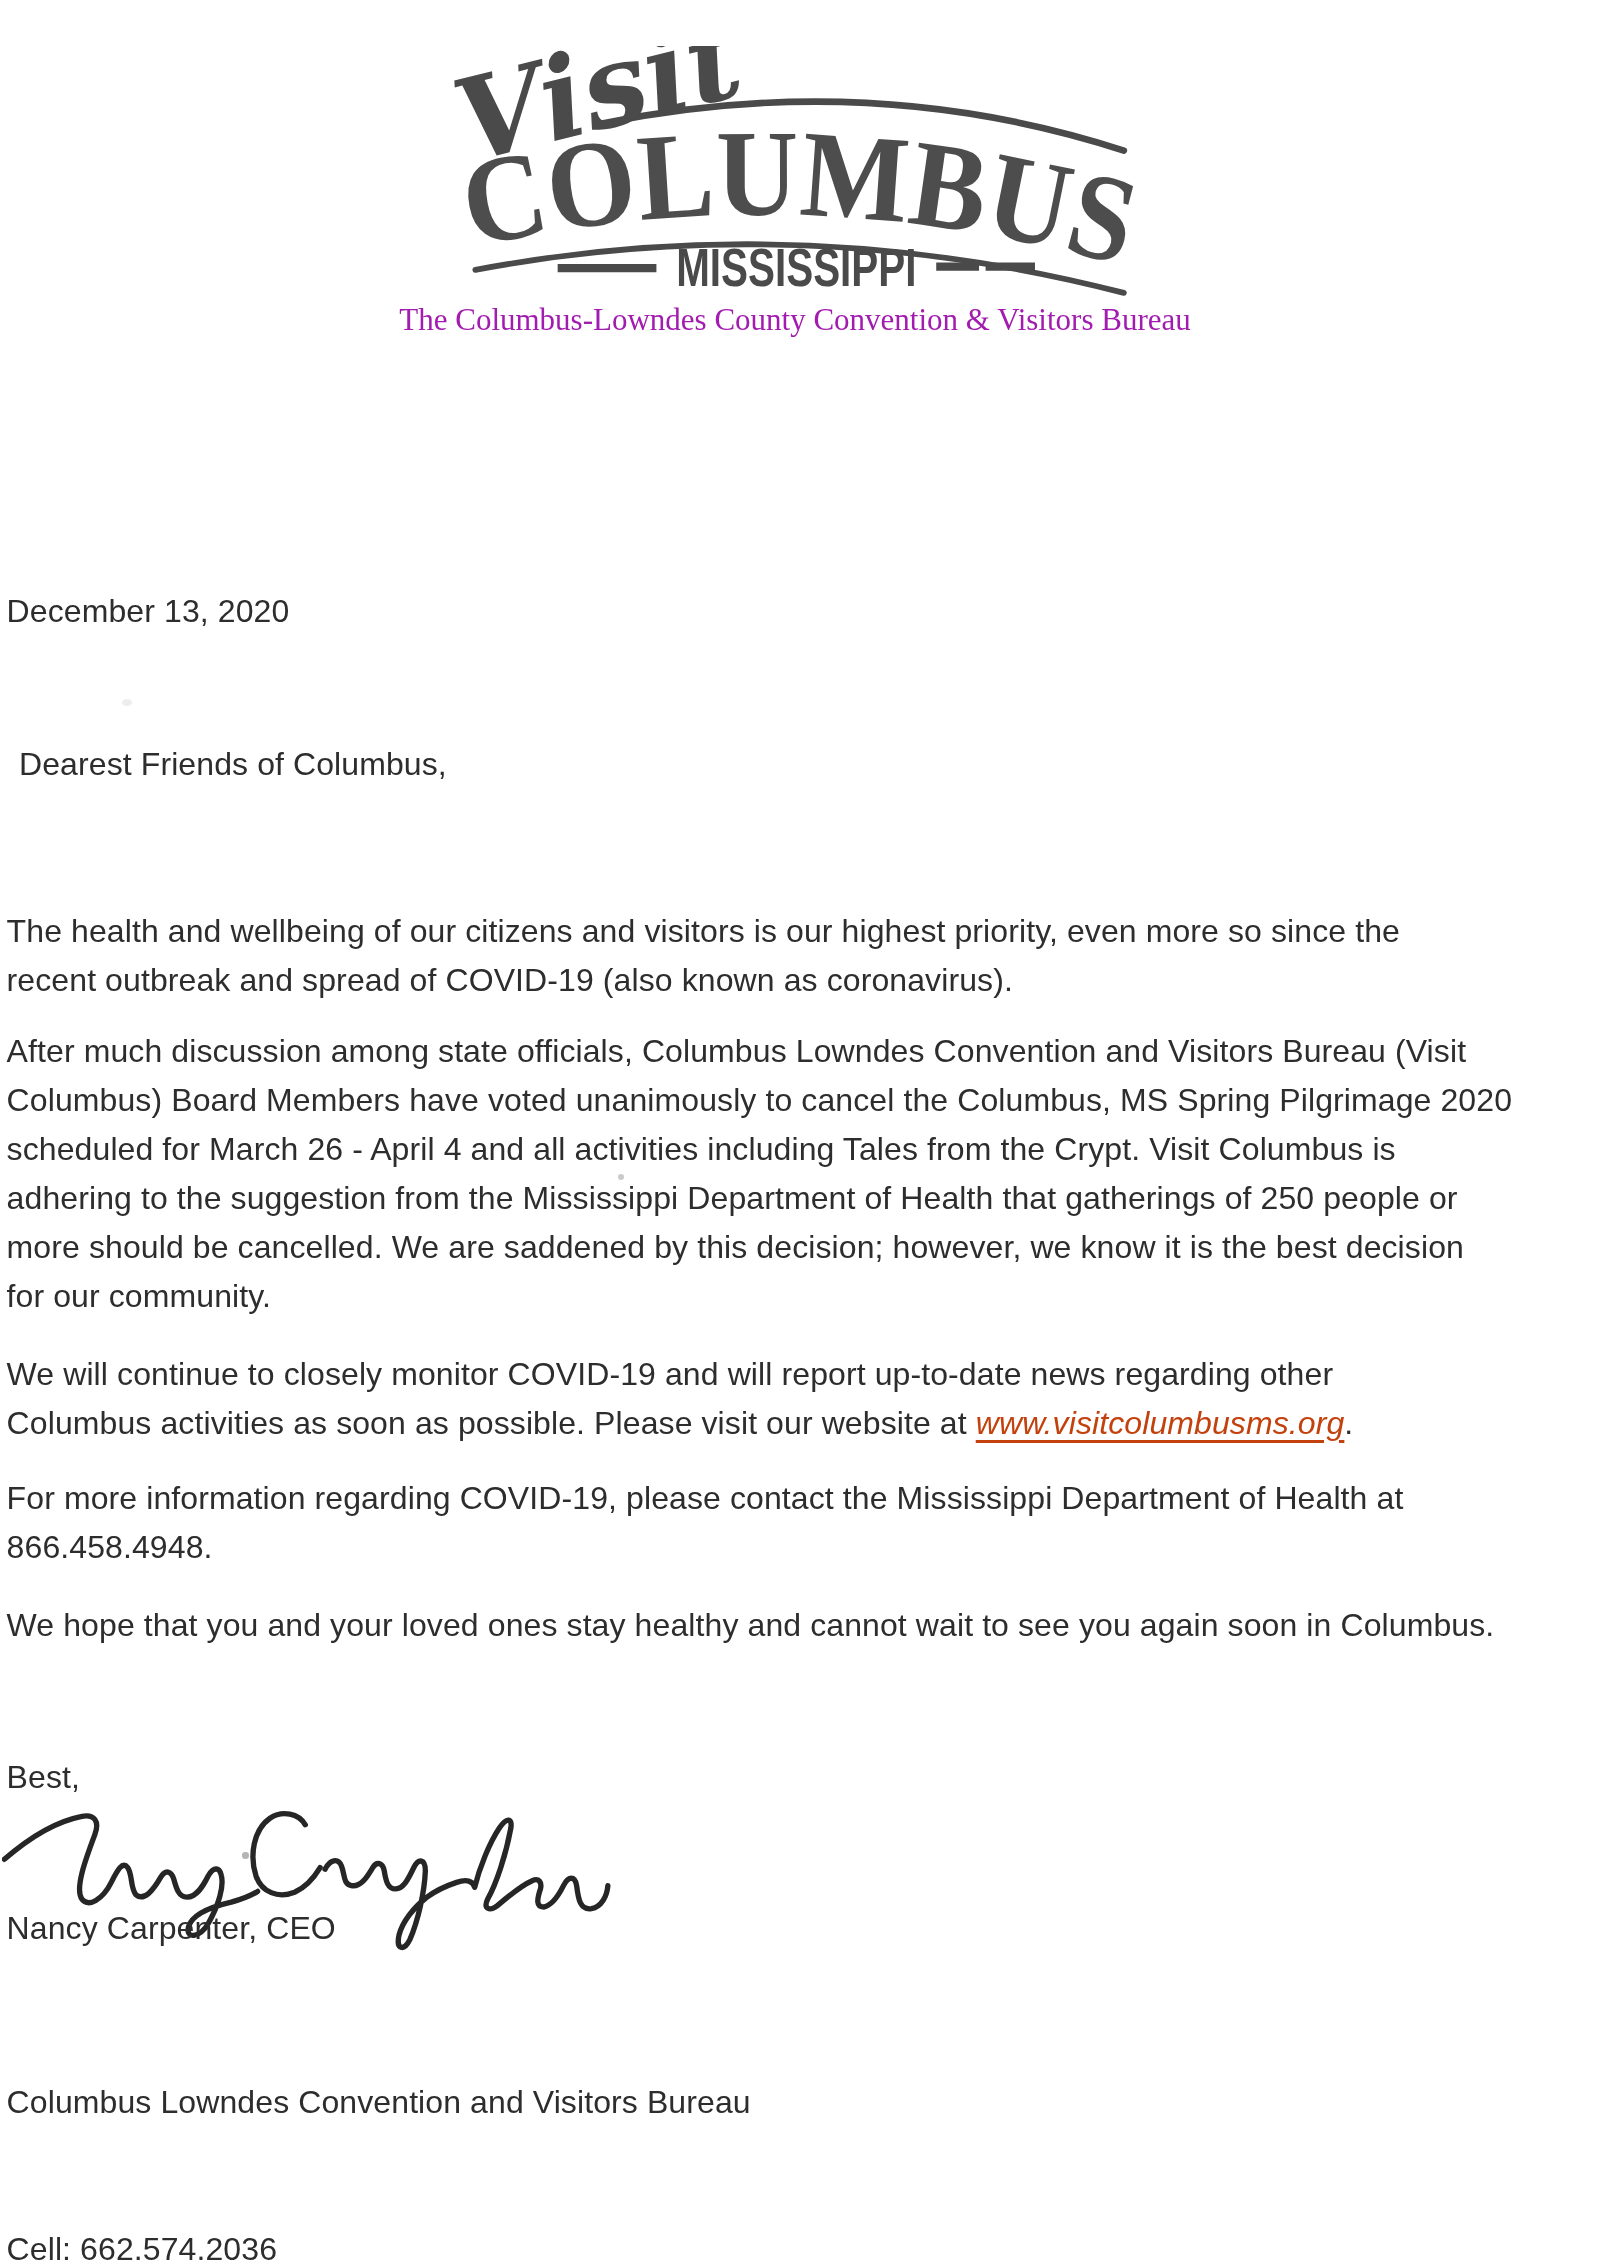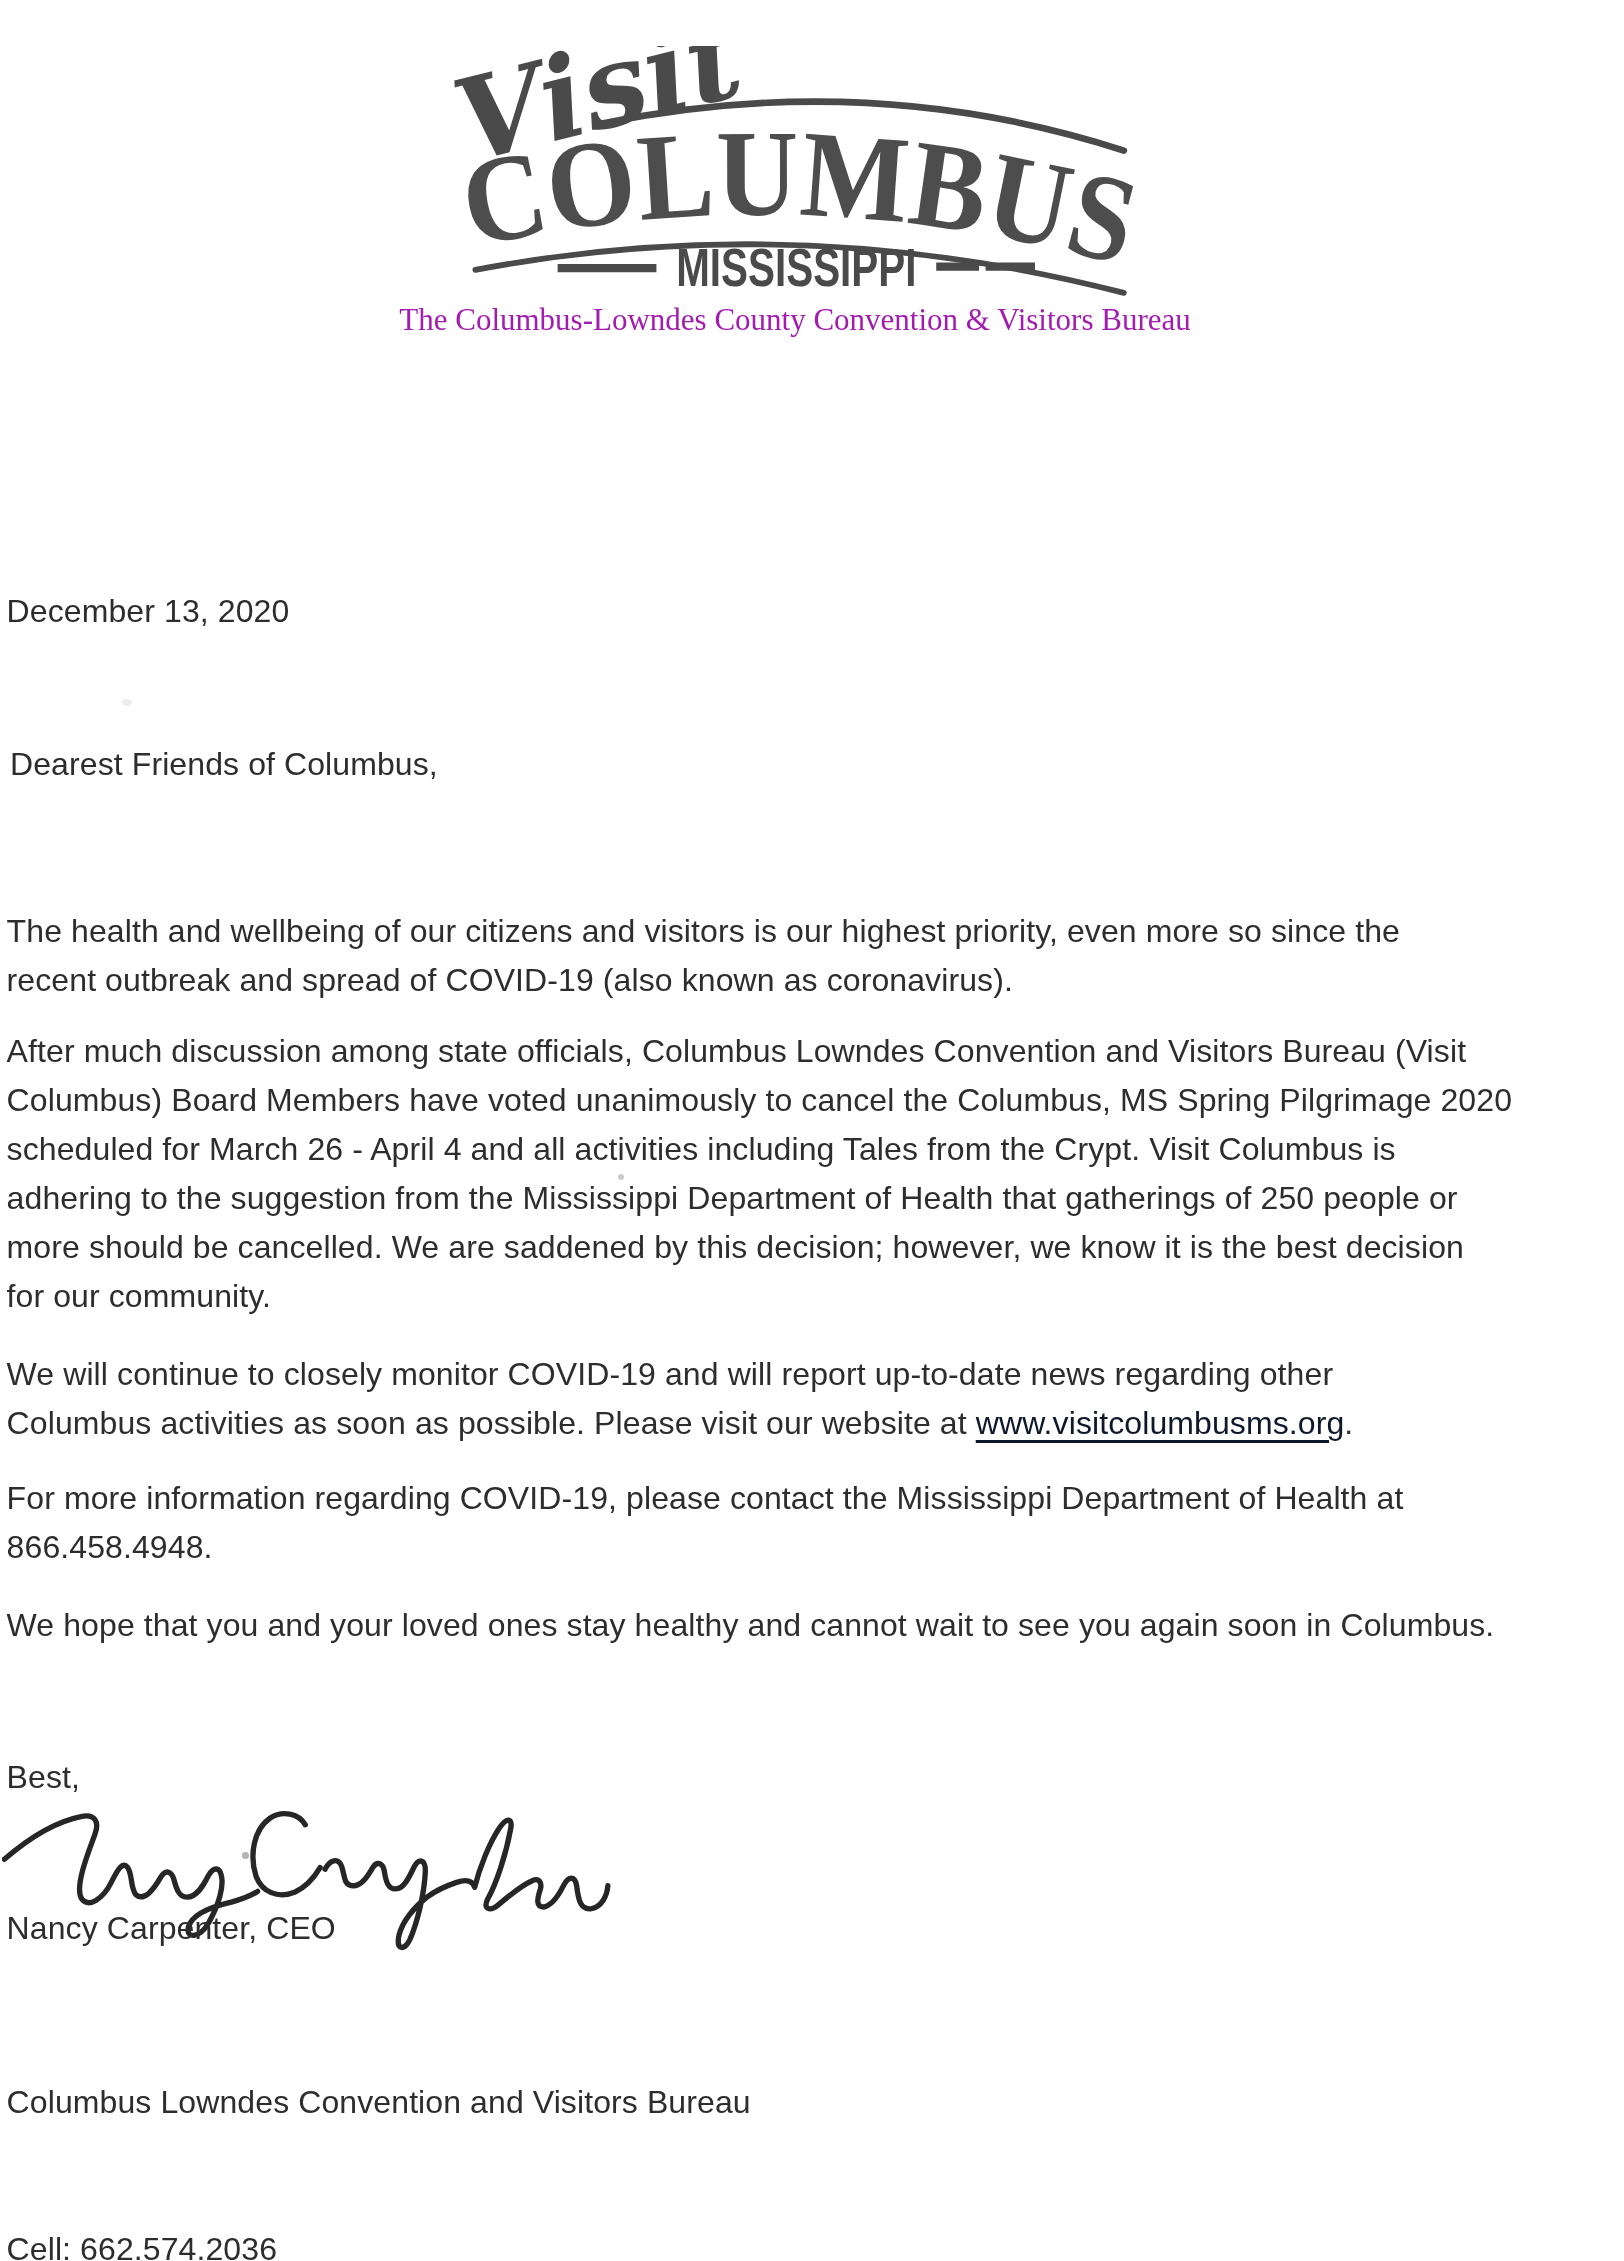--- a/index.html
+++ b/index.html
@@ -23,35 +23,36 @@
   .logo-wrap{left:427px;top:46px;width:737px;height:265px;}
   .logo-tagline{
     left:387px;top:302px;width:816px;
     text-align:center;
     font-family:"Liberation Serif", serif;
     font-size:31px;
     color:#a21caf;
     white-space:pre;
   }
   .date{left:6.6px;top:587px;}
-  .salutation{left:10px;top:740px;}
+  .salutation{left:19px;top:740px;}
   .p1{left:6.6px;top:895px;margin-top:12px;}
   .p2{left:6.6px;top:1027px;}
   .p3{left:6.6px;top:1350px;}
   .p4{left:6.6px;top:1474px;}
   .p5{left:6.6px;top:1601px;}
   .closing{left:6.6px;top:1753px;}
   .sig{left:1.6px;top:1810px;}
   .signer{left:6.6px;top:1904px;}
   .footer{left:6.6px;top:1980px;}
   a.doc-link{
-    color:#0f172a;
+    color:#c2410c;
     text-decoration:underline;
     text-decoration-thickness:2.9px;
     text-underline-offset:5.8px;
+    font-style:italic;
   }
   .speck{position:absolute;background:#6a6a6a;border-radius:50%;}
   .speck.s1{left:618px;top:1174px;width:5.8px;height:5.8px;opacity:.35;}
   .speck.s2{left:242px;top:1852px;width:6.6px;height:6.6px;opacity:.5;}
   .speck.s3{left:122px;top:699px;width:10px;height:6.6px;opacity:.12;}
 </style>
 </head>
 <body>
 
 <div class="page">

